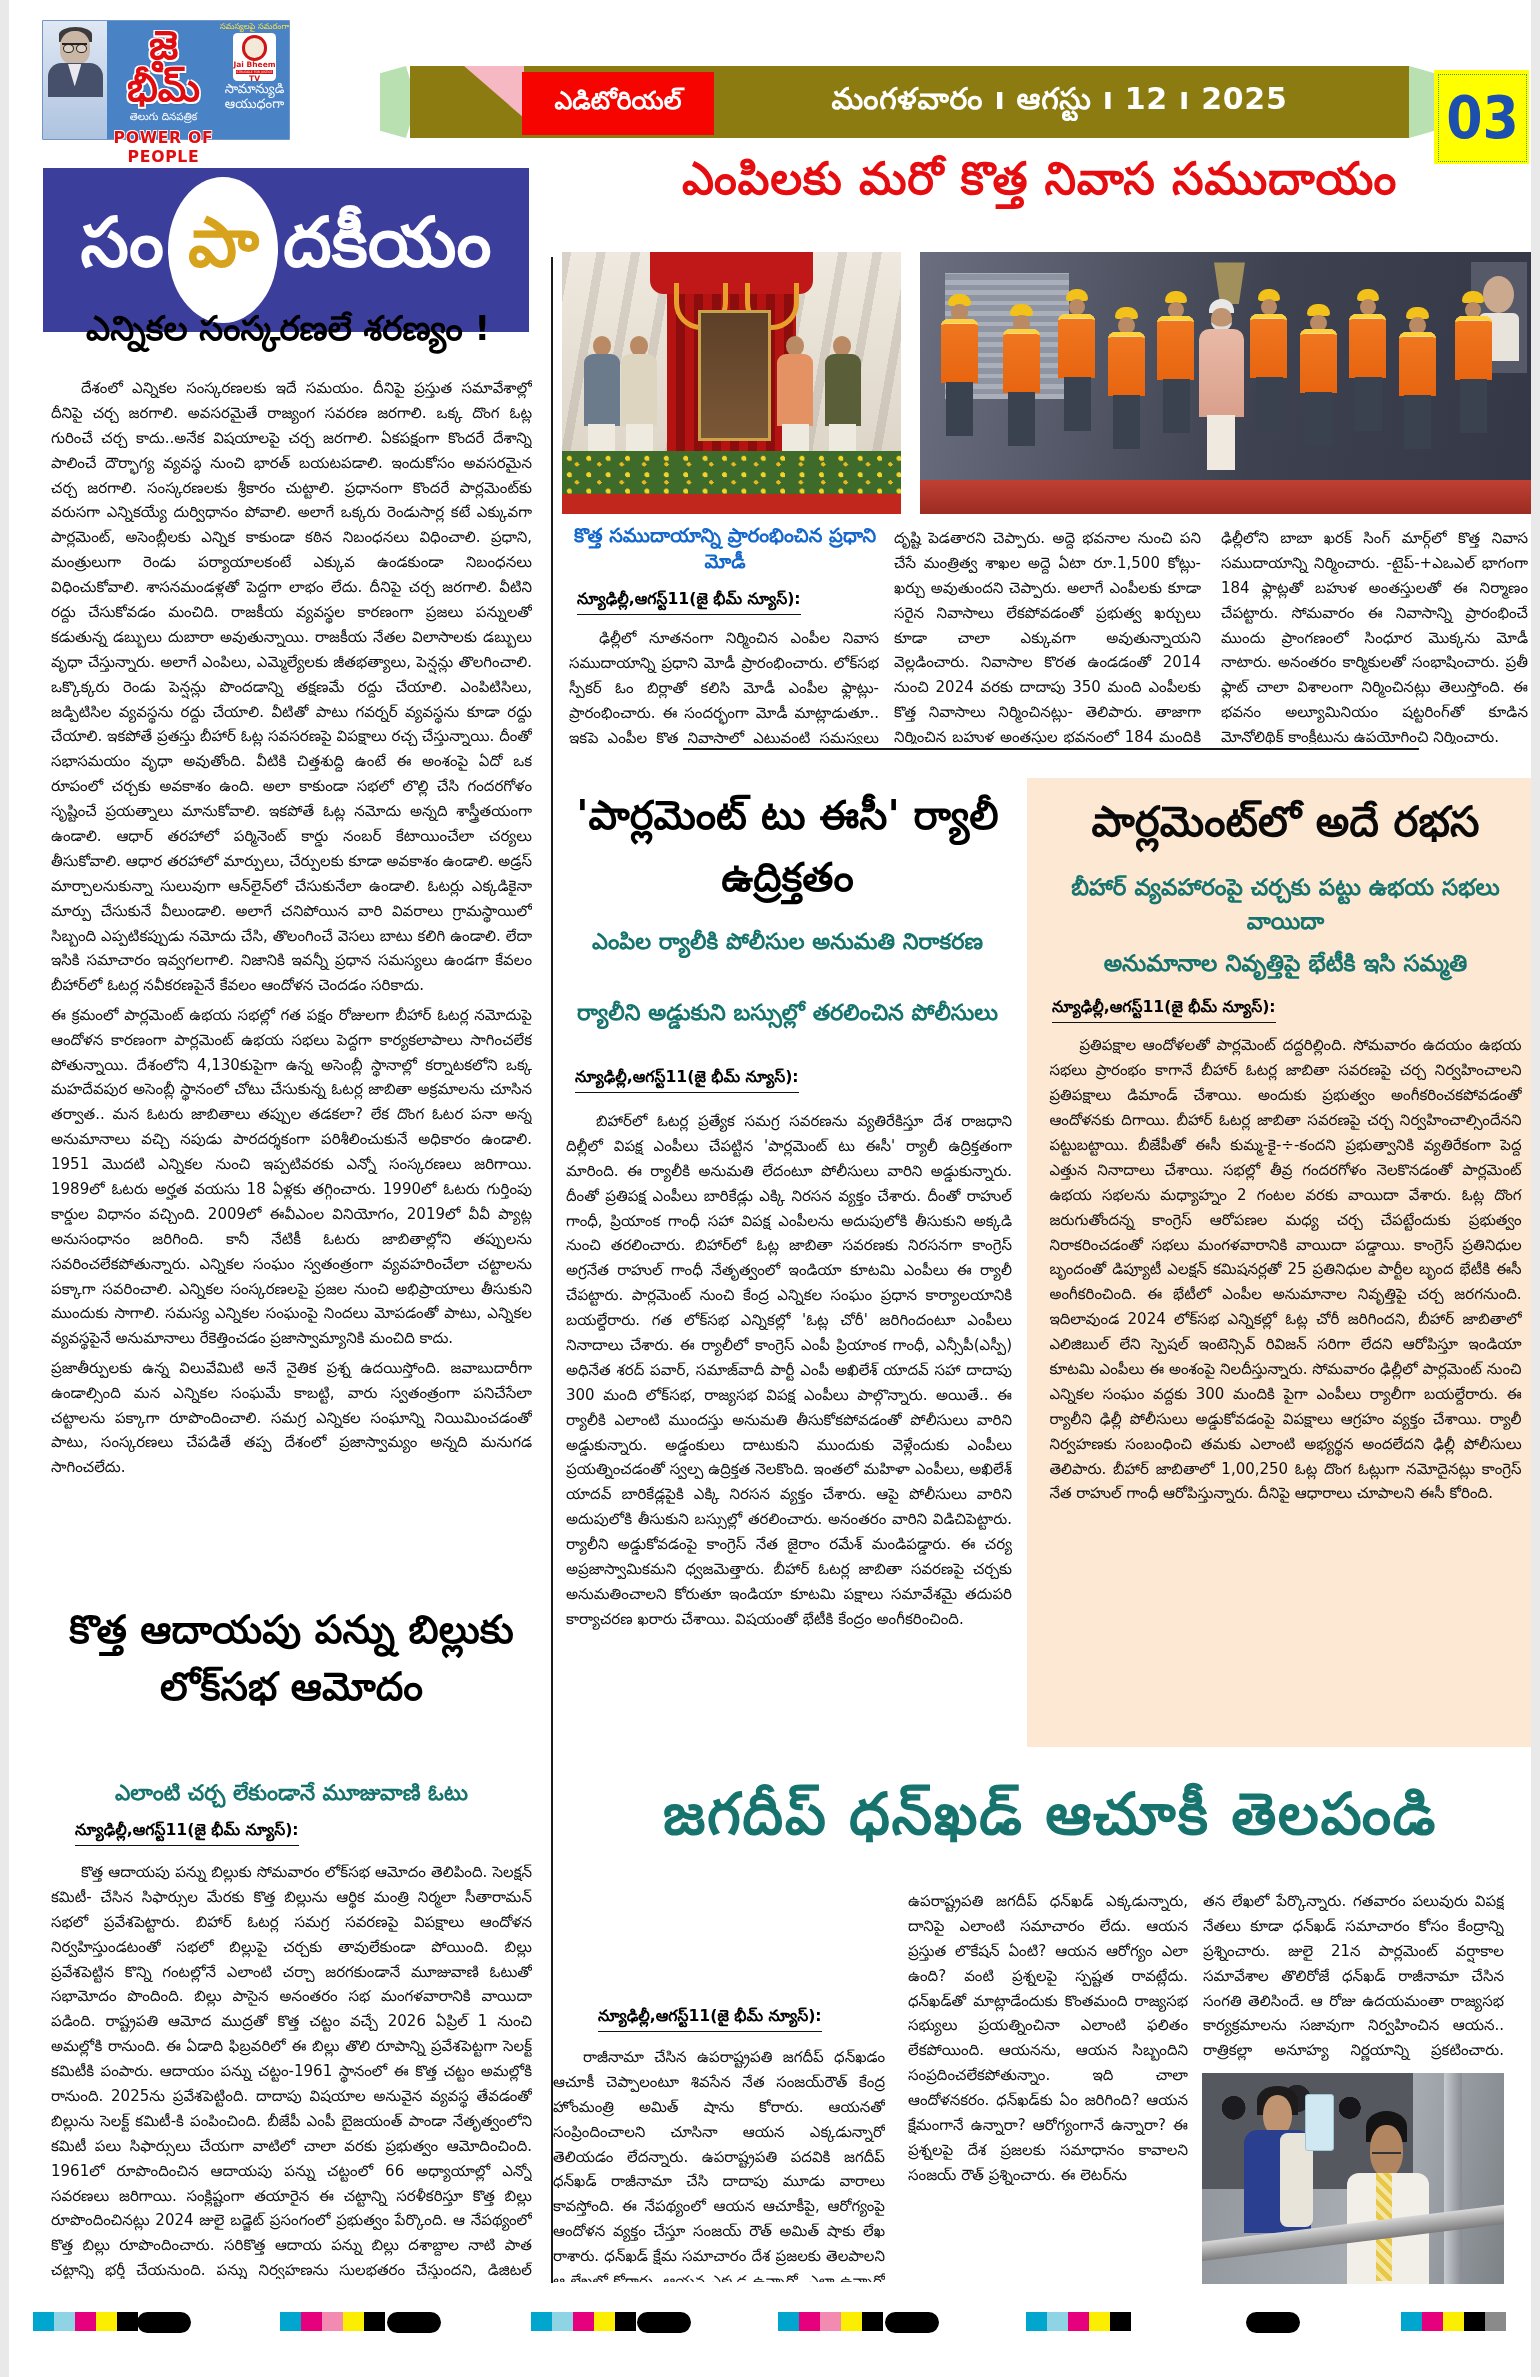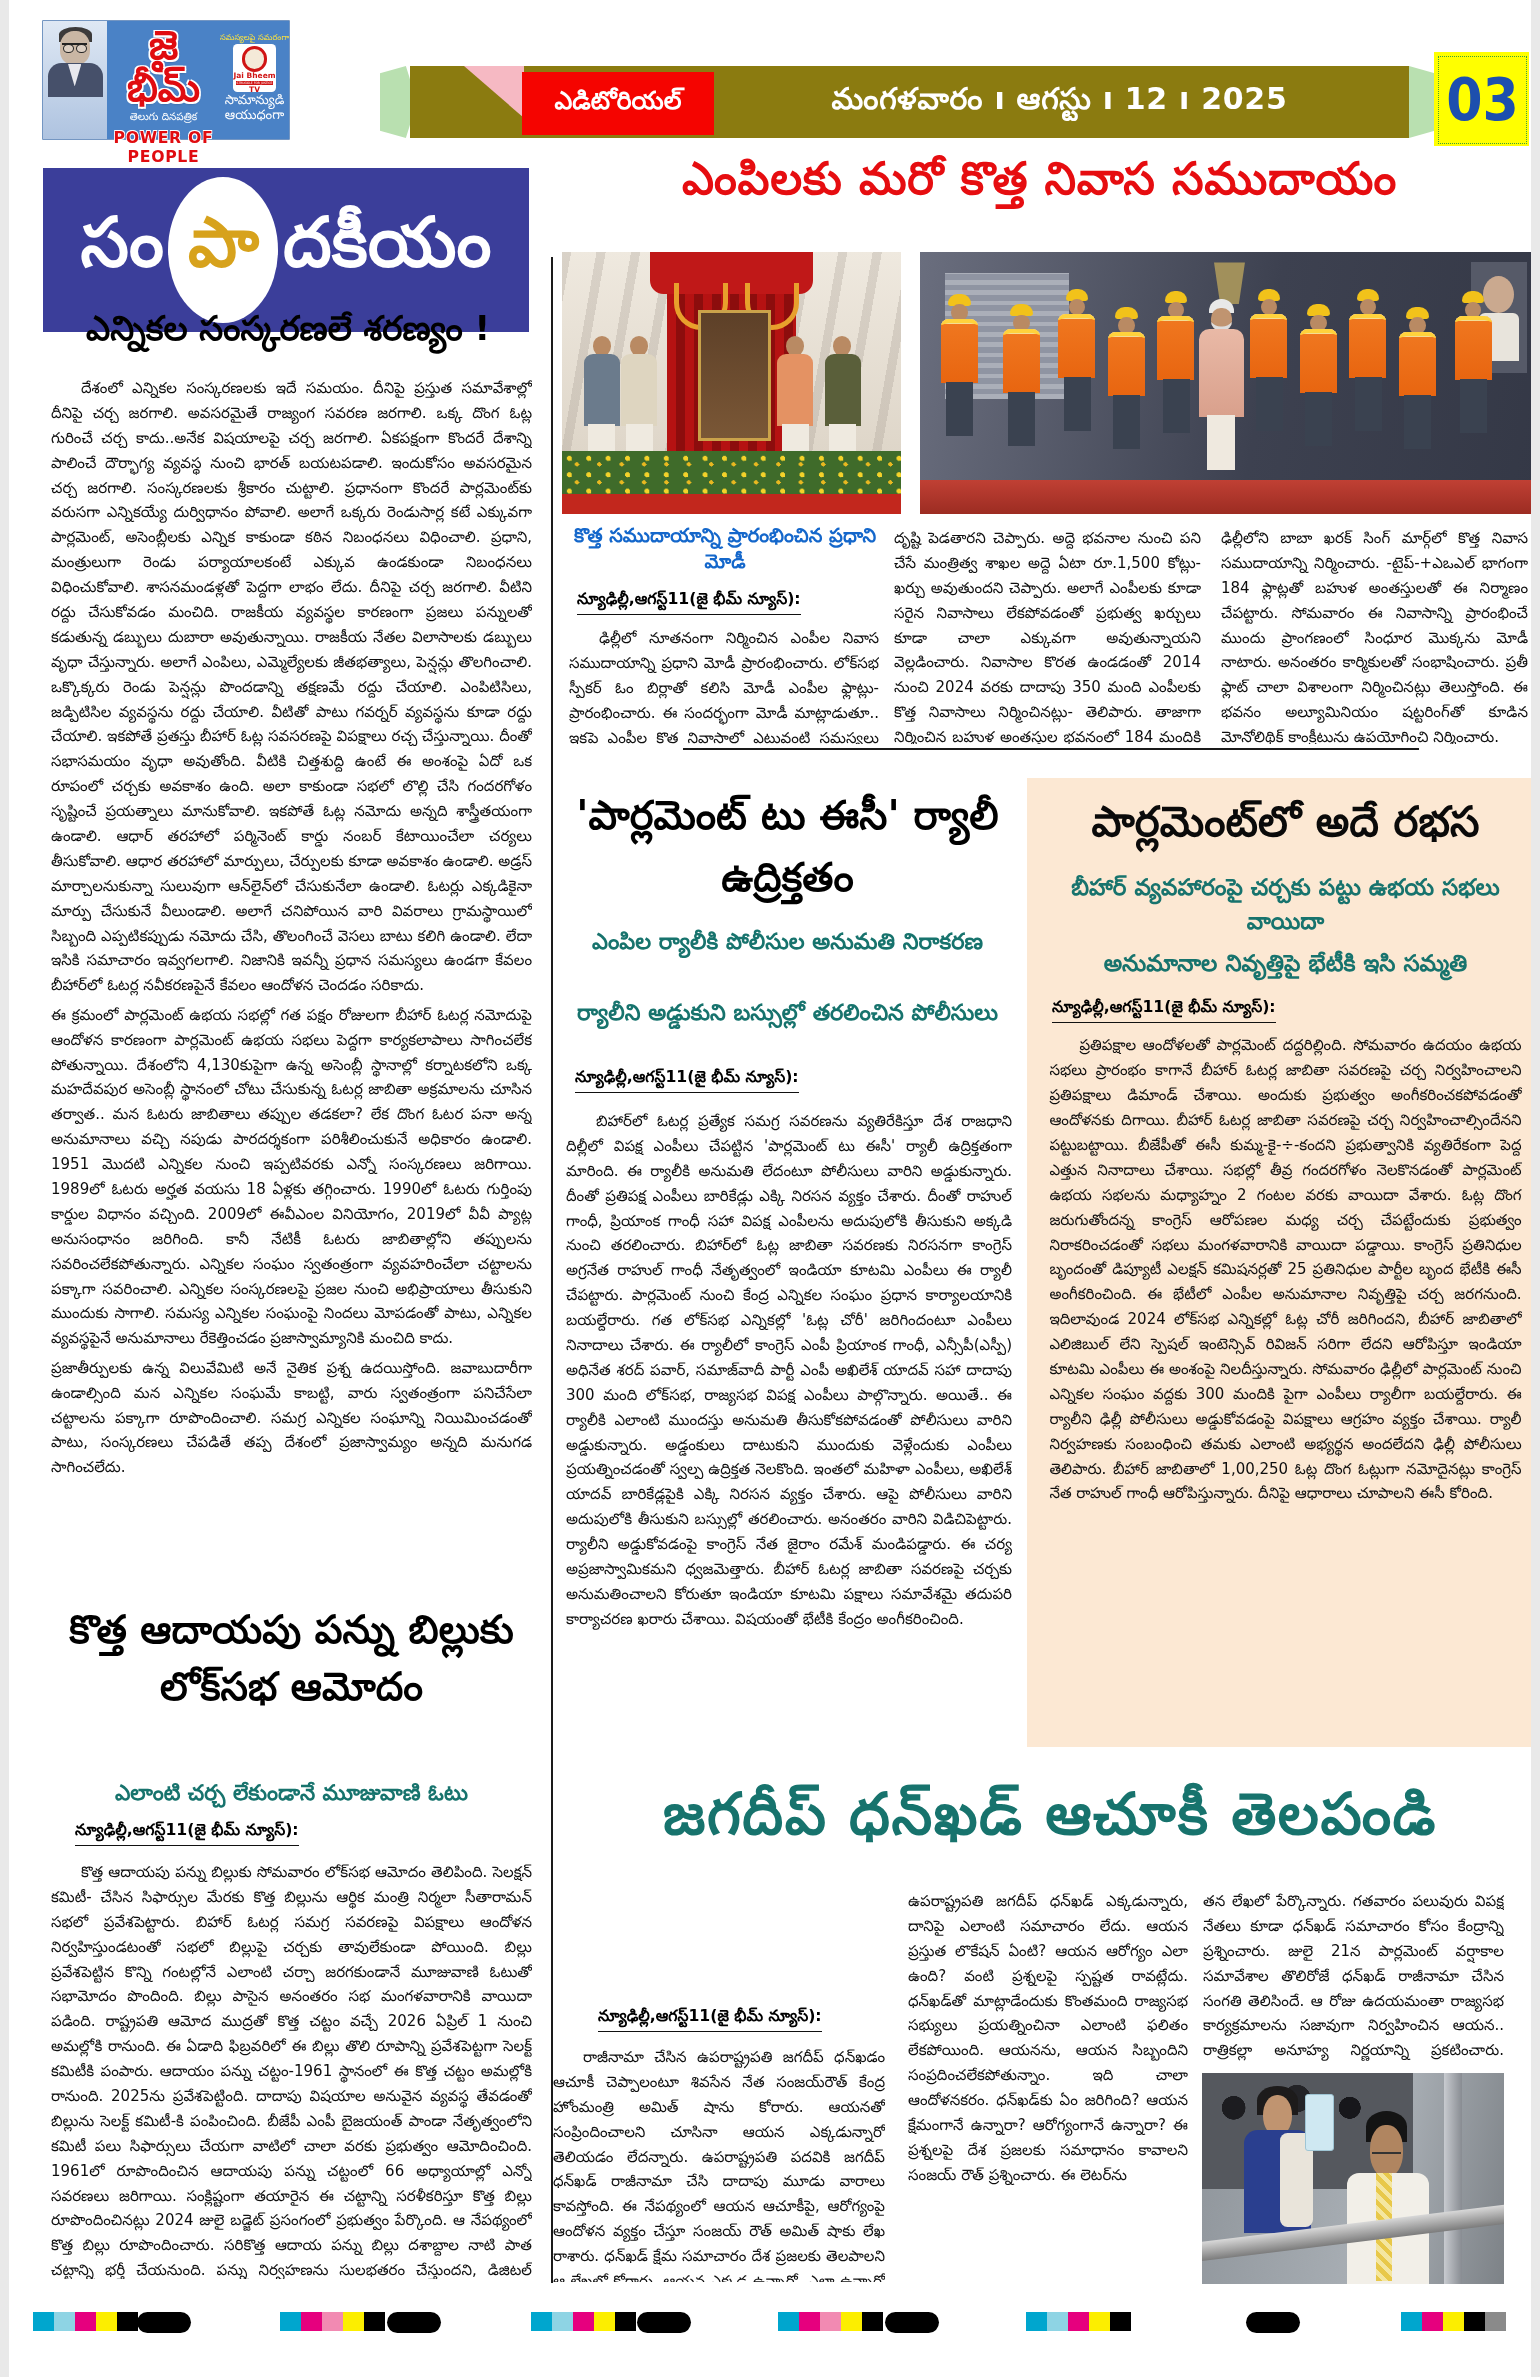--- a/index.html
+++ b/index.html
@@ -15,40 +15,40 @@
   .portrait .glasses:before,.portrait .glasses:after{content:"";position:absolute;top:-1.5px;width:9px;height:7.5px;border:1.5px solid #222;border-radius:50%;background:rgba(255,255,255,.35);}
   .portrait .glasses:before{left:0.7px;} .portrait .glasses:after{right:0.7px;}
   .portrait .suit{position:absolute;left:4.5px;top:42px;width:55px;height:34px;border-radius:13.4px 13.4px 0 0;background:#46506a;}
   .portrait .shirt{position:absolute;left:25px;top:43px;width:13.4px;height:22.4px;background:#e8e8ee;clip-path:polygon(0 0,100% 0,50% 100%);}
   .logo-center{flex:1;text-align:center;padding-top:3px;}
   .logo-title{font-size:40px;font-weight:bold;color:#e00c10;line-height:1.05;
       text-shadow:-1.5px -1.5px 0 #fff,1.5px -1.5px 0 #fff,-1.5px 1.5px 0 #fff,1.5px 1.5px 0 #fff,0 2.2px 2.2px rgba(0,0,0,.35);}
   .logo-sub{font-size:10.4px;color:#fff;margin-top:1.5px;}
   .logo-power{font-size:15.7px;font-weight:bold;color:#e00c10;letter-spacing:0.7px;margin-top:3px;
       text-shadow:-0.7px -0.7px 0 #fff,0.7px -0.7px 0 #fff,-0.7px 0.7px 0 #fff,0.7px 0.7px 0 #fff;}
-  .logo-right{width:69px;flex:none;text-align:center;padding-top:12px;}
+  .logo-right{width:69px;flex:none;text-align:center;padding-top:1px;}
   .logo-top-tag{color:#ffe43c;font-size:8.2px;line-height:1.1;}
   .tv-badge{width:43px;height:46px;background:#fff;border-radius:4.5px;margin:2.2px auto 1.5px;padding-top:1.5px;}
   .tv-ring{width:19.4px;height:19.4px;border:3px solid #d01414;border-radius:50%;margin:0.7px auto;background:#f4e9d8;}
   .tv-name{color:#d01414;font-size:7.5px;font-weight:bold;line-height:1;}
   .tv-strip{display:block;background:#d01414;color:#fff;font-size:3px;line-height:1.4;margin:0.7px 3px;}
   .logo-bot-tag{color:#fff;font-size:13px;line-height:1.1;}
 
   .bar-green-start{position:absolute;left:371px;top:66px;width:37px;height:72px;background:#b9e0b0;
       clip-path:polygon(0 10%,70% 0,100% 50%,70% 100%,0 90%);}
   .bar-olive{position:absolute;left:401px;top:66px;width:999px;height:72px;background:#8b7b10;}
   .pink-tri{position:absolute;left:455px;top:66px;width:60px;height:52px;background:#f6b9c3;
       clip-path:polygon(100% 0,100% 100%,0 0);}
   .editorial-badge{position:absolute;left:513px;top:72px;width:192px;height:63px;background:#f50400;color:#fff;
       font-size:25px;font-weight:bold;display:flex;align-items:center;justify-content:center;}
   .date-text{position:absolute;left:745px;top:66px;width:611px;height:72px;color:#fff;font-size:30px;font-weight:bold;
       display:flex;align-items:center;justify-content:center;letter-spacing:0.7px;}
   .bar-green-end{position:absolute;left:1400px;top:66px;width:31px;height:72px;background:#b9e0b0;
       clip-path:polygon(0 0,100% 12%,100% 88%,0 100%);}
-  .pageno-box{position:absolute;left:1425px;top:52px;width:95px;height:94px;background:#ffff00;padding:3.7px;box-sizing:border-box;}
+  .pageno-box{position:absolute;left:1425px;top:70px;width:95px;height:94px;background:#ffff00;padding:3.7px;box-sizing:border-box;}
   .pageno-inner{width:100%;height:100%;border:1.5px dotted #3aa03a;display:flex;align-items:center;justify-content:center;
       font-size:58px;font-weight:bold;color:#1d4fae;font-stretch:condensed;}
 
   
   .ed-banner{position:absolute;left:34px;top:168px;width:486px;height:164px;background:#3b3e9a;
       display:flex;align-items:center;justify-content:center;color:#fff;font-weight:bold;font-size:69px;}
   .ed-ellipse{width:110px;height:146px;background:#fff;border-radius:50%;display:flex;align-items:center;justify-content:center;
       color:#d7a21c;margin:0 4.5px;flex:none;}
   .ed-headline{position:absolute;left:37px;top:309px;width:484px;text-align:center;font-size:34px;font-weight:bold;
       color:#000;line-height:1.15;}

